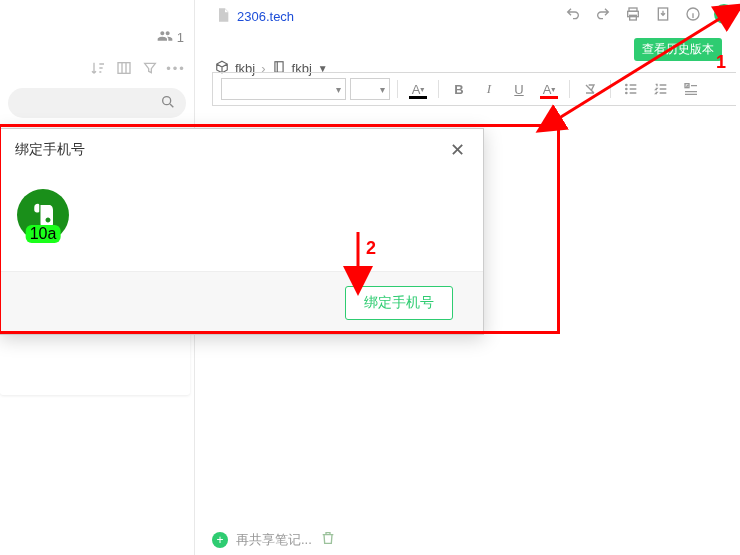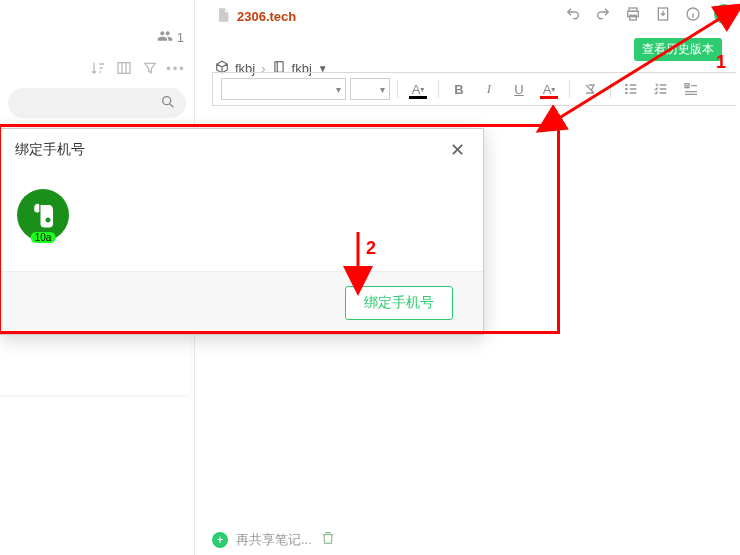--- a/index.html
+++ b/index.html
@@ -75,21 +75,21 @@
       left: 195px;
       right: 0;
       top: 0;
       height: 28px;
       display: flex;
       align-items: center;
       padding: 4px 6px 0 20px;
       gap: 6px;
     }
     .header .doc-icon { color: #bbb; }
-    .header .doc-title { color: #c2410c; cursor: pointer; font-weight: bold; }
+    .header .doc-title { color: #1d4ed8; cursor: pointer; }
     .header-right-icons {
       position: absolute;
       right: 6px;
       top: 4px;
       display: flex;
       align-items: center;
       gap: 12px;
       color: #888;
     }
     .header-right-icons .icn { width: 18px; height: 18px; display: flex; align-items: center; justify-content: center; }
@@ -209,21 +209,21 @@
       padding: 22px 16px 30px 16px;
     }
     .dialog-body .logo {
       width: 52px; height:52px; border-radius:50%; background:#1a8f1a;
       display:flex; align-items:center; justify-content:center;
       position:relative;
     }
     .dialog-body .logo svg { width: 30px; height:30px; }
     .dialog-body .logo .badge {
       position:absolute; bottom:-2px; left:50%; transform:translateX(-50%);
-      background:#1aff1a; color:#000; font-size:10px; padding:0 4px; border-radius:6px;
+      background:#1aff1a; color:#000; font-size:16px; padding:0 4px; border-radius:6px;
     }
     .dialog-msg { color:#1588e6; font-size:14px; }
     .dialog-footer {
       background:#f7f7f7;
       border-top:1px solid #eee;
       padding: 14px 30px 14px 14px;
       display:flex;
       justify-content:flex-end;
       gap: 22px;
     }

